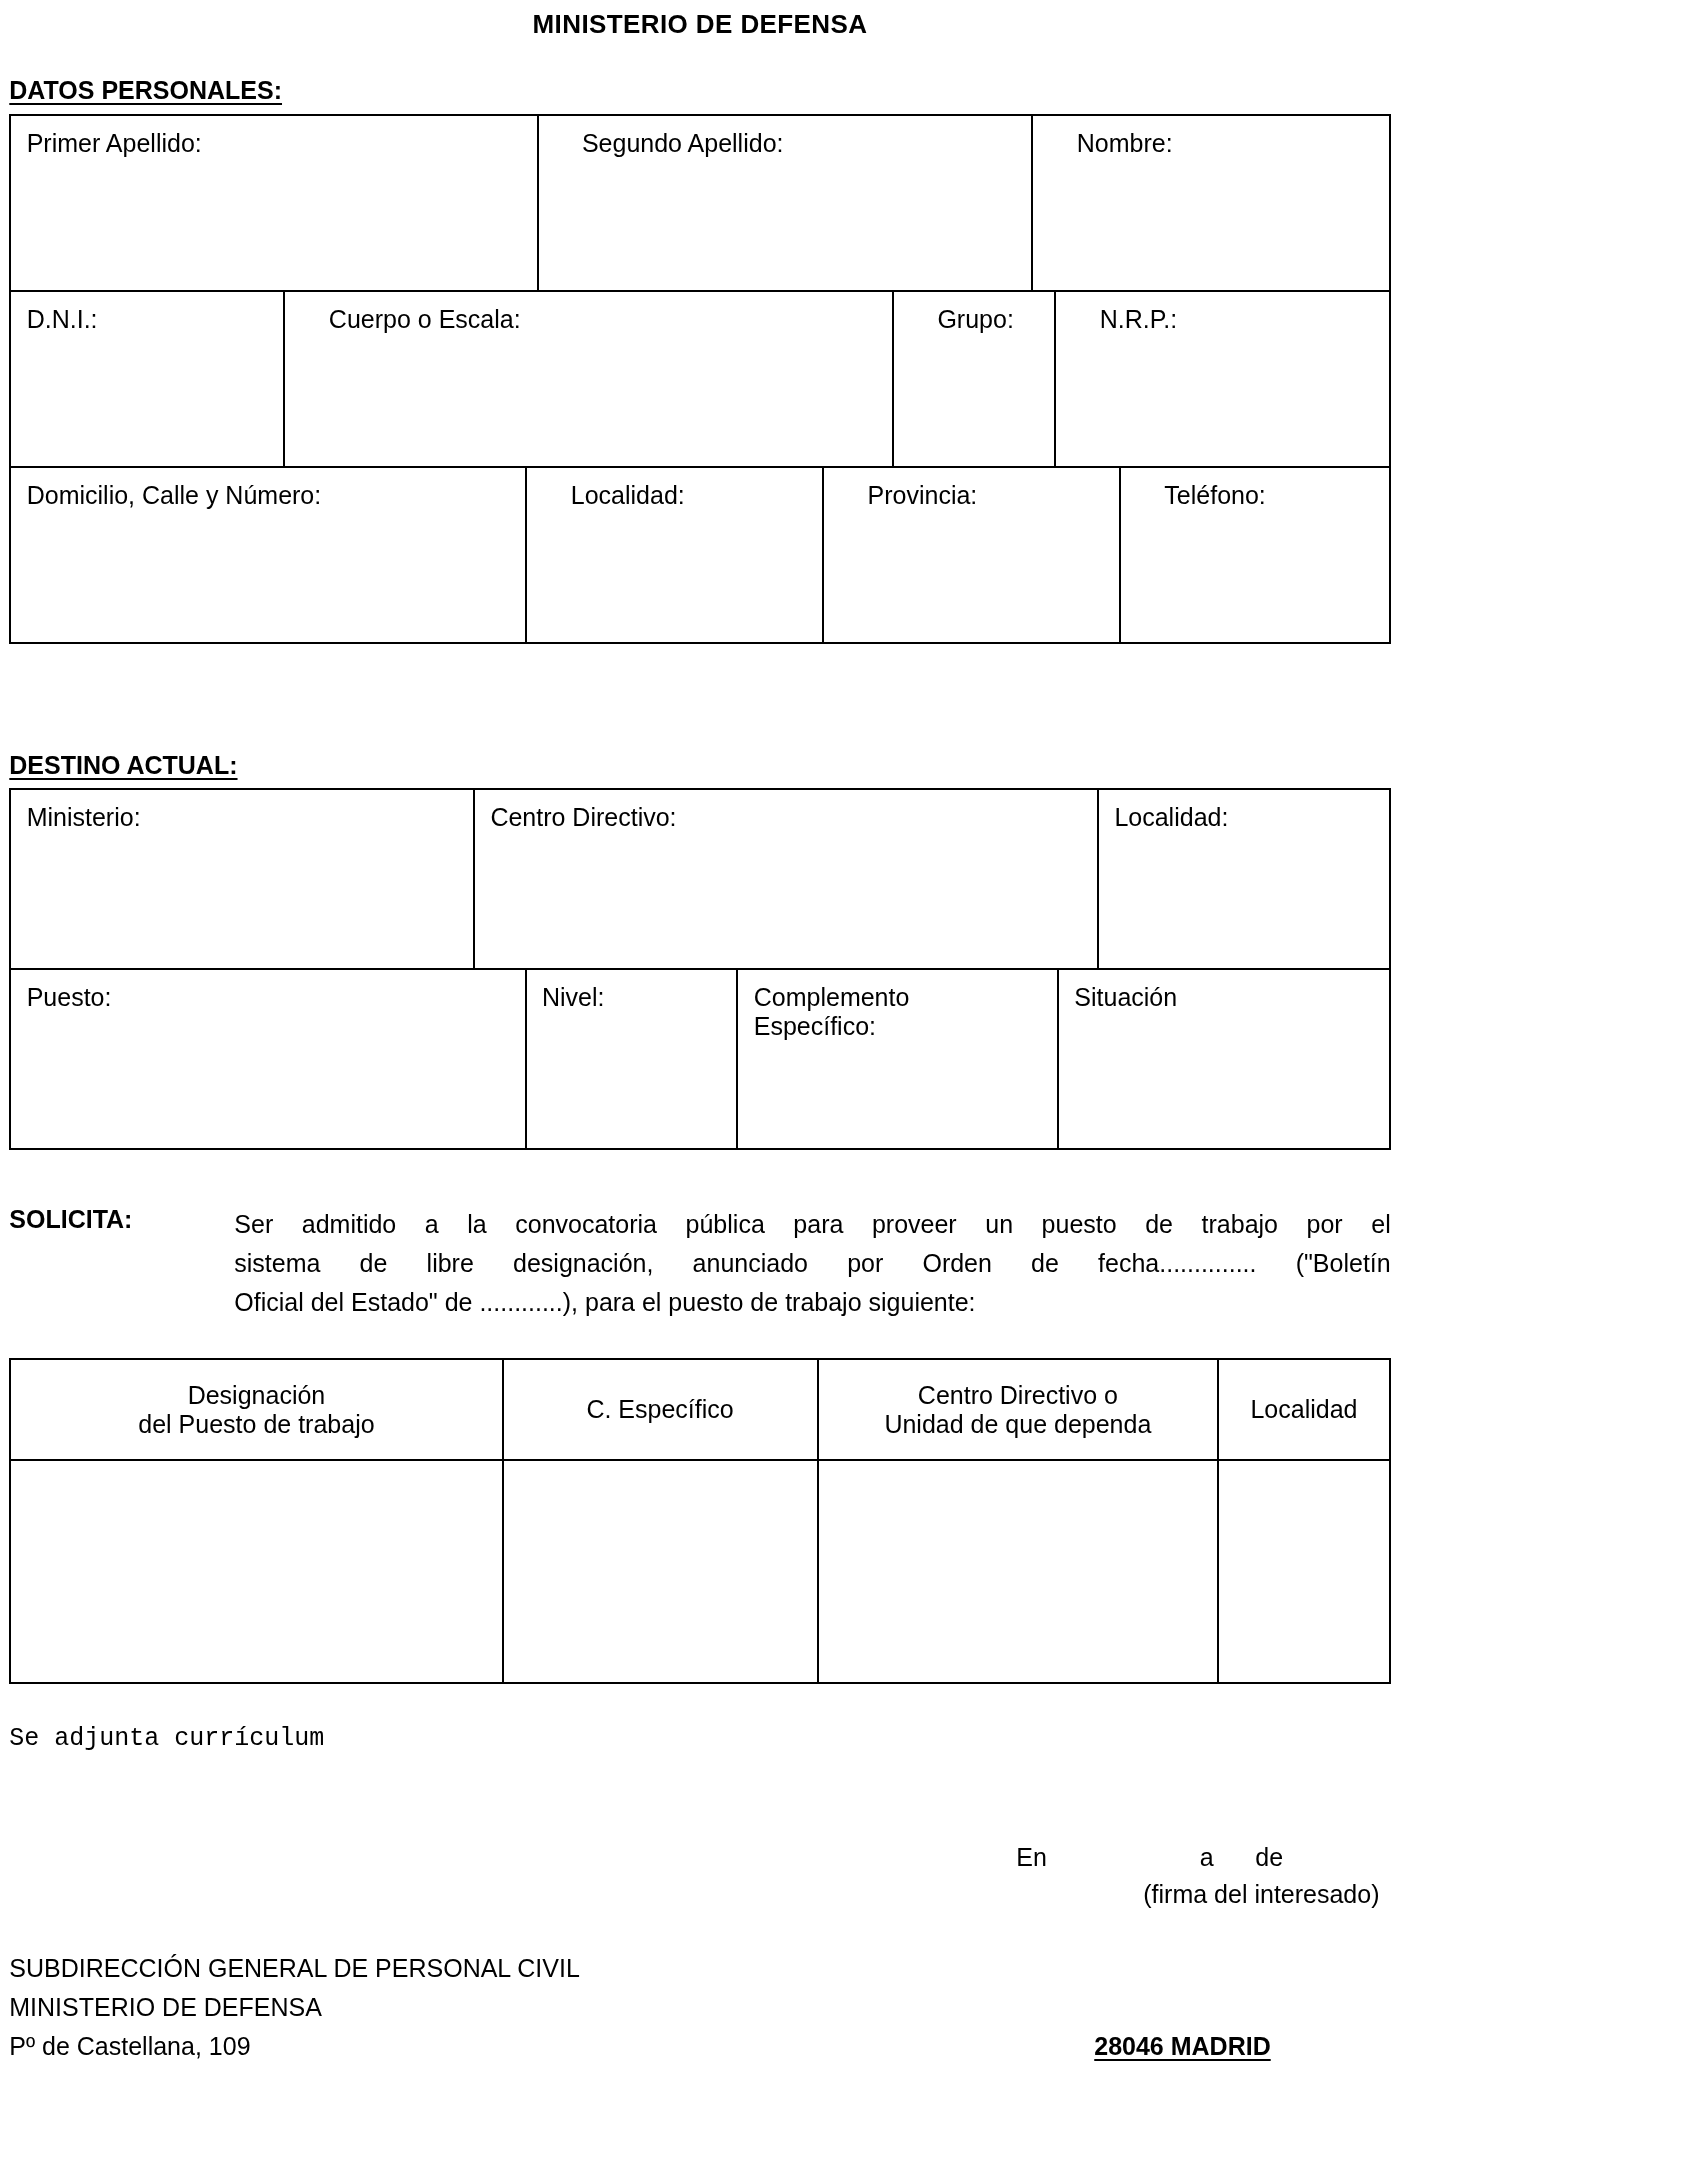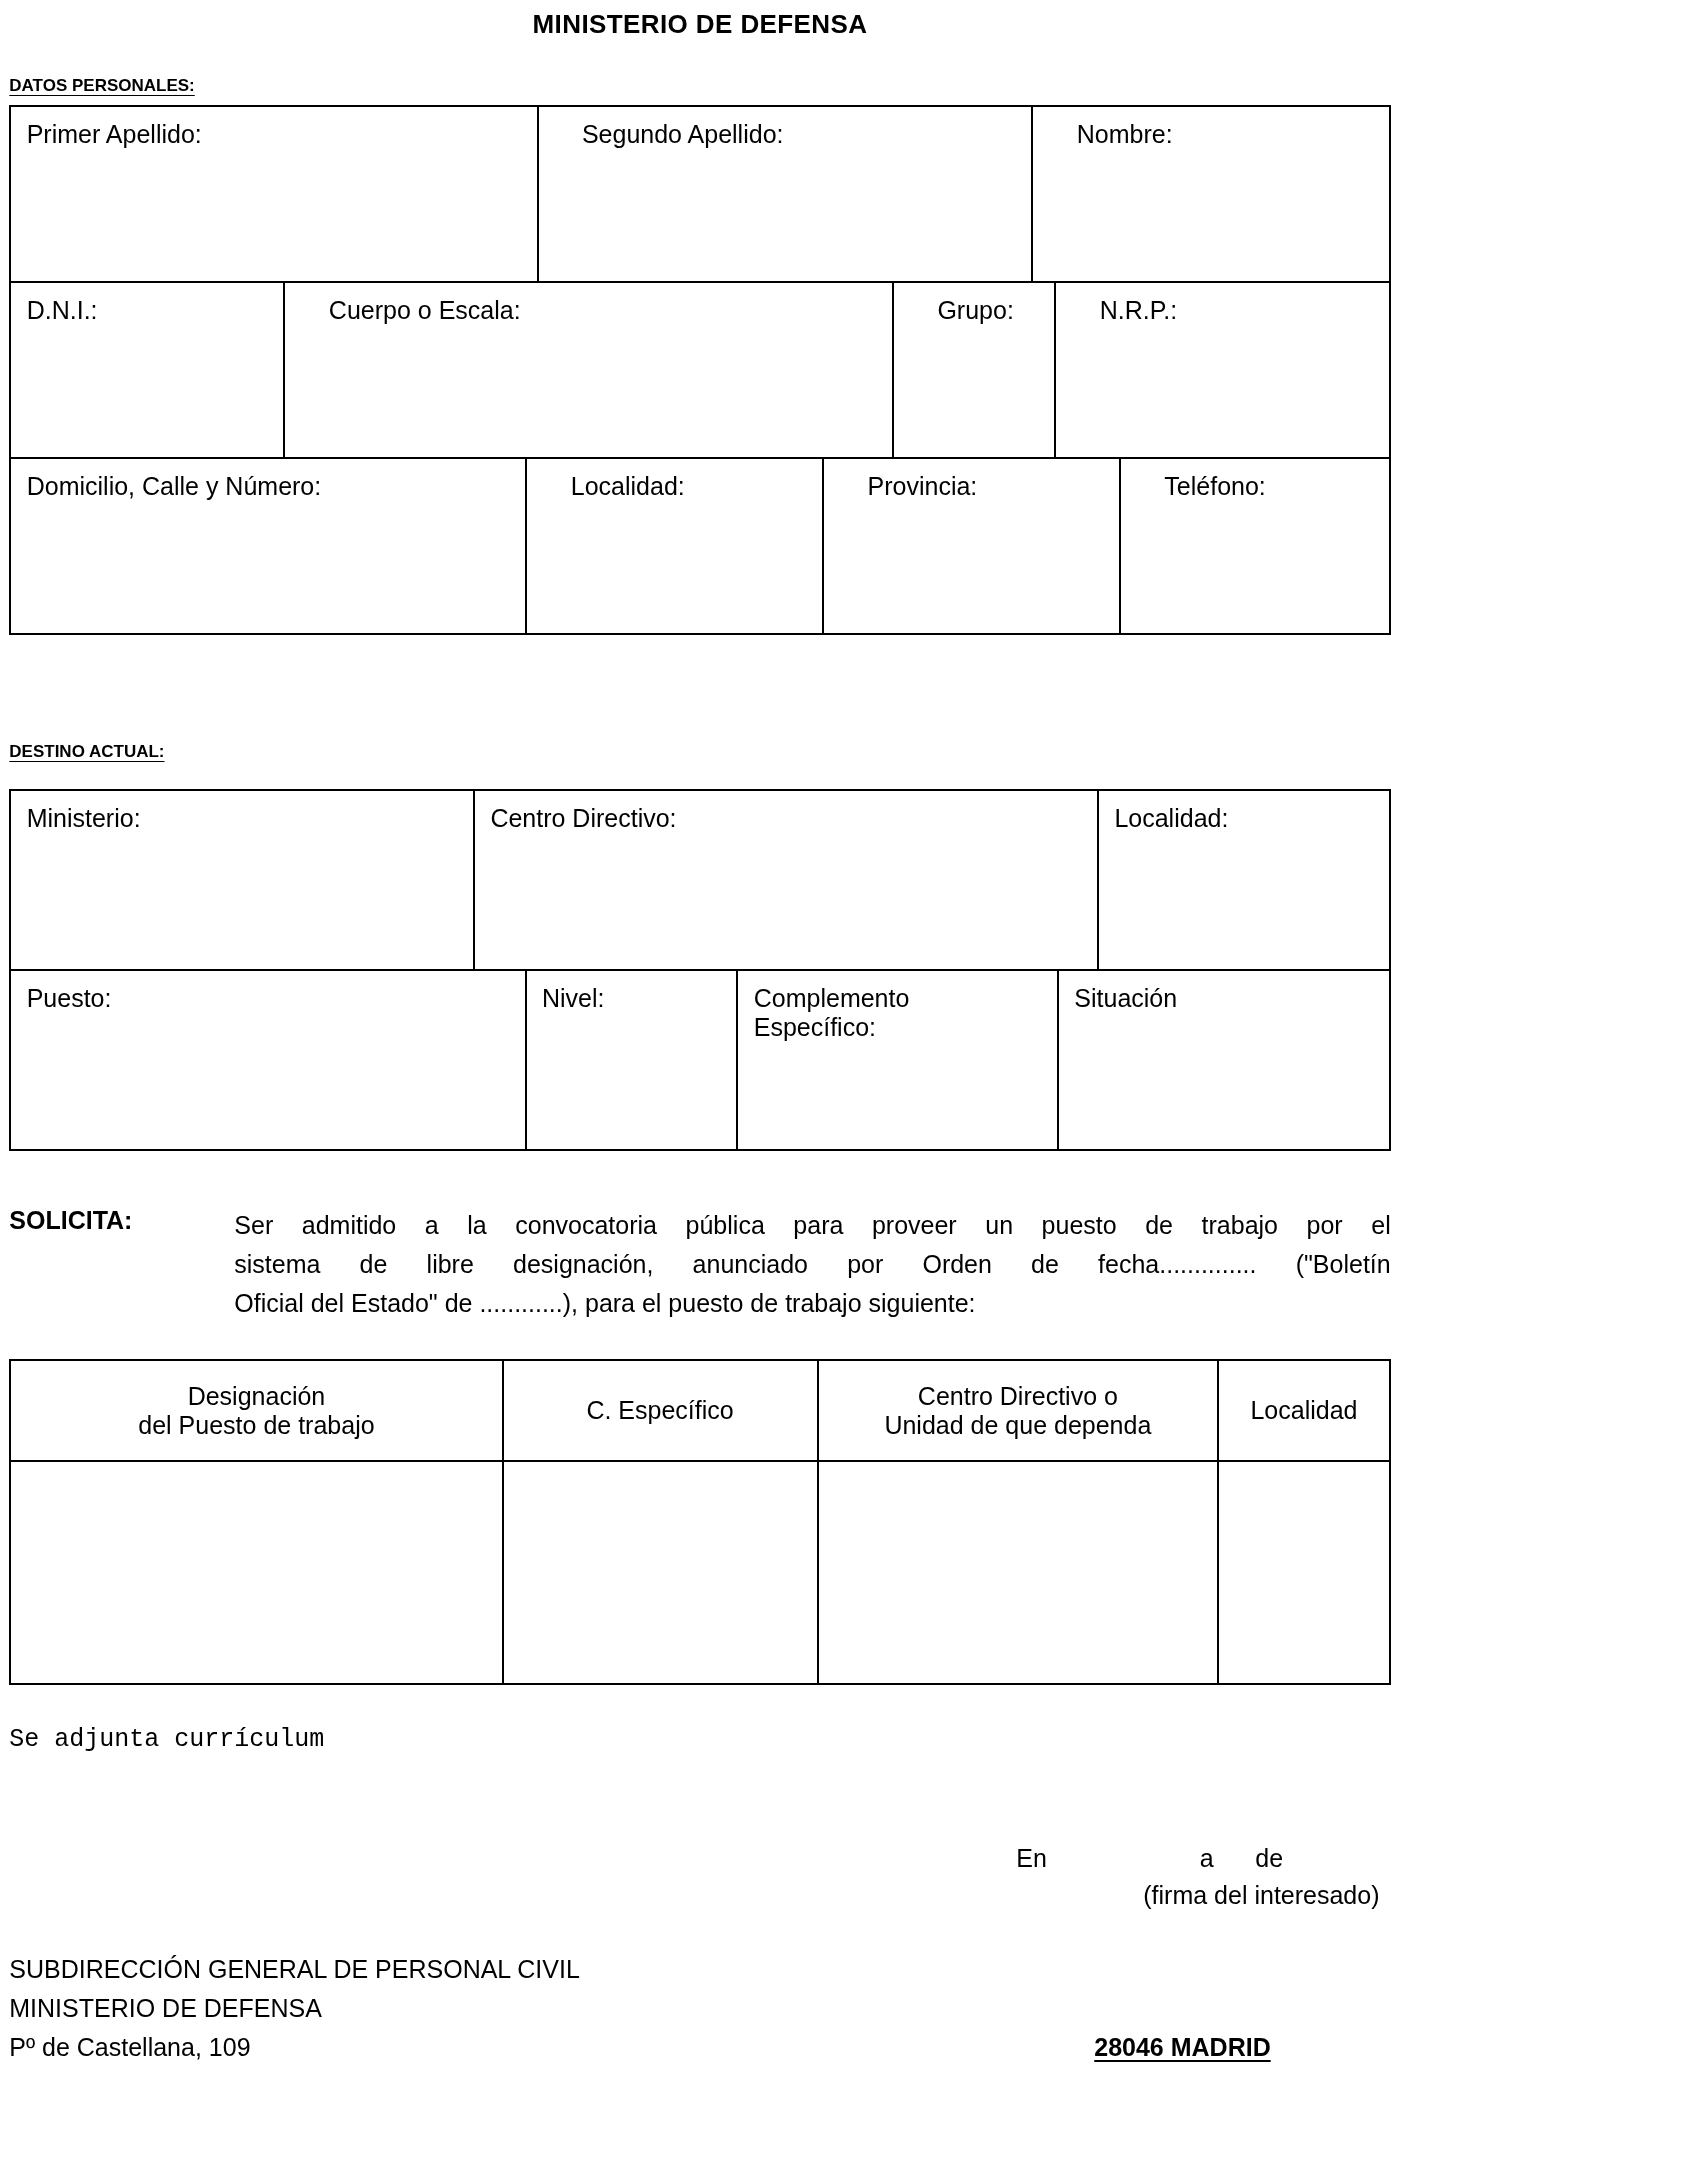--- a/index.html
+++ b/index.html
@@ -17,26 +17,26 @@
   }
   .title {
     text-align: center;
     font-weight: bold;
     font-size: 26px;
     letter-spacing: 0.4px;
     padding-top: 1.5px;
   }
   .section-heading {
     font-weight: bold;
-    font-size: 17px;
+    font-size: 25px;
     text-decoration: underline;
     text-underline-offset: 3.9px;
   }
   .h-datos { margin-top: 36px; margin-bottom: 9.3px; }
-  .h-destino { margin-top: 107px; margin-bottom: 27px; }
+  .h-destino { margin-top: 107px; margin-bottom: 8px; }
 
   .t { border: 2.3px solid #000; }
   .t .row { display: grid; border-bottom: 2.3px solid #000; }
   .t .row:last-child { border-bottom: none; }
   .cell {
     border-right: 2.3px solid #000;
     padding: 12.3px 15.4px;
     box-sizing: border-box;
   }
   .cell:last-child { border-right: none; }

